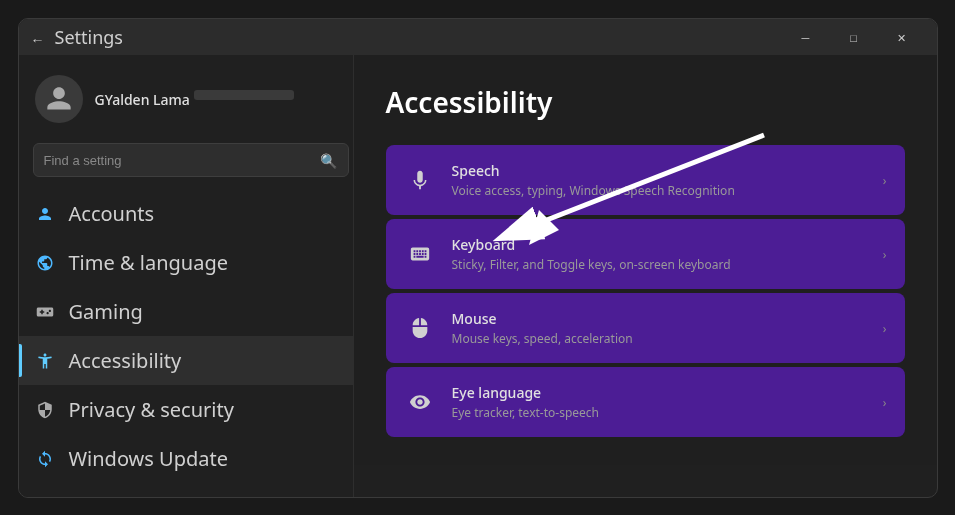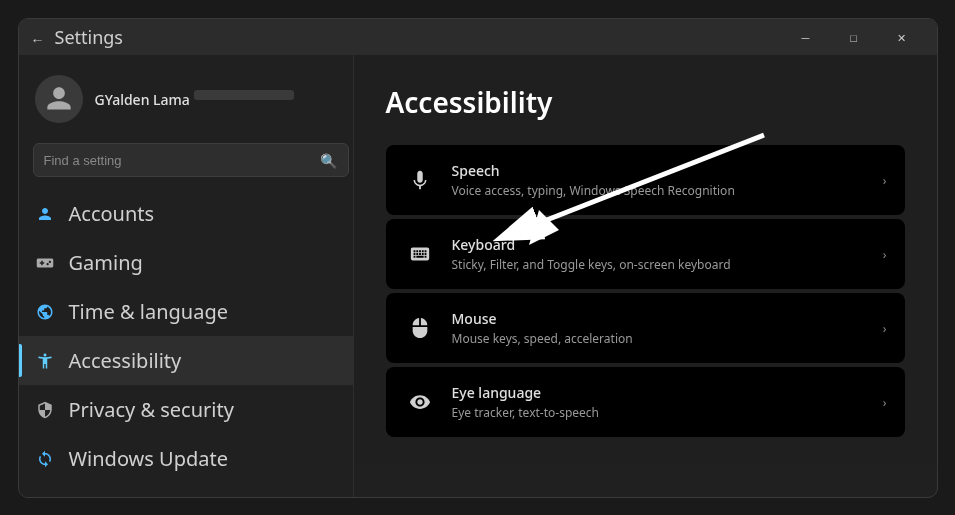--- a/index.html
+++ b/index.html
@@ -161,21 +161,21 @@
       padding: 28px 32px;
     }
     .page-title {
       font-size: 28px;
       font-weight: 600;
       color: #ffffff;
       margin-bottom: 24px;
     }
     .settings-list { display: flex; flex-direction: column; gap: 4px; }
     .settings-item {
-      background: #000000;
+      background: #4c1d95;
       border-radius: 8px;
       display: flex;
       align-items: center;
       padding: 16px 18px;
       cursor: pointer;
       gap: 16px;
     }
     .settings-item-icon {
       width: 32px;
       height: 32px;
@@ -248,33 +248,33 @@
         <div class="nav-item">
           <div class="nav-icon">
             <svg width="18" height="18" viewBox="0 0 24 24" fill="#4db8ff">
               <path d="M12 12c2.21 0 4-1.79 4-4s-1.79-4-4-4-4 1.79-4 4 1.79 4 4 4zm0 2c-2.67 0-8 1.34-8 4v2h16v-2c0-2.66-5.33-4-8-4z"></path>
             </svg>
           </div>
           <span class="nav-label">Accounts</span>
         </div>
         <div class="nav-item">
           <div class="nav-icon">
+            <svg width="18" height="18" viewBox="0 0 24 24" fill="#4db8ff">
+              <path d="M12 2C6.48 2 2 6.48 2 12s4.48 10 10 10 10-4.48 10-10S17.52 2 12 2zm-1 17.93c-3.95-.49-7-3.85-7-7.93 0-.62.08-1.21.21-1.79L9 15v1c0 1.1.9 2 2 2v1.93zm6.9-2.54c-.26-.81-1-1.39-1.9-1.39h-1v-3c0-.55-.45-1-1-1H8v-2h2c.55 0 1-.45 1-1V7h2c1.1 0 2-.9 2-2v-.41c2.93 1.19 5 4.06 5 7.41 0 2.08-.8 3.97-2.1 5.39z"></path>
+            </svg>
+          </div>
+          <span class="nav-label">Time &amp; language</span>
+        </div>
+        <div class="nav-item">
+          <div class="nav-icon">
             <svg width="18" height="18" viewBox="0 0 24 24" fill="#aaa">
               <path d="M21 6H3c-1.1 0-2 .9-2 2v8c0 1.1.9 2 2 2h18c1.1 0 2-.9 2-2V8c0-1.1-.9-2-2-2zm-10 7H9v2H7v-2H5v-2h2V9h2v2h2v2zm4.5 2c-.83 0-1.5-.67-1.5-1.5S14.67 12 15.5 12s1.5.67 1.5 1.5S16.33 15 15.5 15zm3-3c-.83 0-1.5-.67-1.5-1.5S17.67 9 18.5 9s1.5.67 1.5 1.5S19.33 12 18.5 12z"></path>
             </svg>
           </div>
           <span class="nav-label">Gaming</span>
-        </div>
-        <div class="nav-item">
-          <div class="nav-icon">
-            <svg width="18" height="18" viewBox="0 0 24 24" fill="#4db8ff">
-              <path d="M12 2C6.48 2 2 6.48 2 12s4.48 10 10 10 10-4.48 10-10S17.52 2 12 2zm-1 17.93c-3.95-.49-7-3.85-7-7.93 0-.62.08-1.21.21-1.79L9 15v1c0 1.1.9 2 2 2v1.93zm6.9-2.54c-.26-.81-1-1.39-1.9-1.39h-1v-3c0-.55-.45-1-1-1H8v-2h2c.55 0 1-.45 1-1V7h2c1.1 0 2-.9 2-2v-.41c2.93 1.19 5 4.06 5 7.41 0 2.08-.8 3.97-2.1 5.39z"></path>
-            </svg>
-          </div>
-          <span class="nav-label">Time &amp; language</span>
         </div>
         <div class="nav-item active">
           <div class="nav-icon">
             <svg width="18" height="18" viewBox="0 0 24 24" fill="#60cdff">
               <path d="M20.5 6c-2.61.7-5.67 1-8.5 1s-5.89-.3-8.5-1L3 8c1.86.5 4 .83 6 1v13h2v-6h2v6h2V9c2-.17 4.14-.5 6-1l-.5-2zM12 6c1.1 0 2-.9 2-2s-.9-2-2-2-2 .9-2 2 .9 2 2 2z"></path>
             </svg>
           </div>
           <span class="nav-label">Accessibility</span>
         </div>
         <div class="nav-item">

